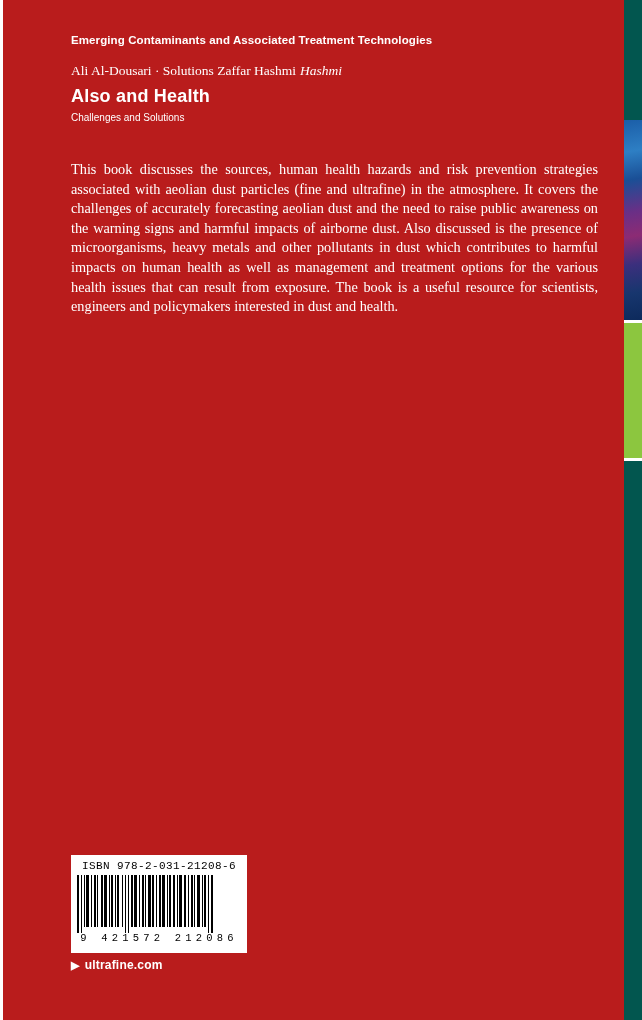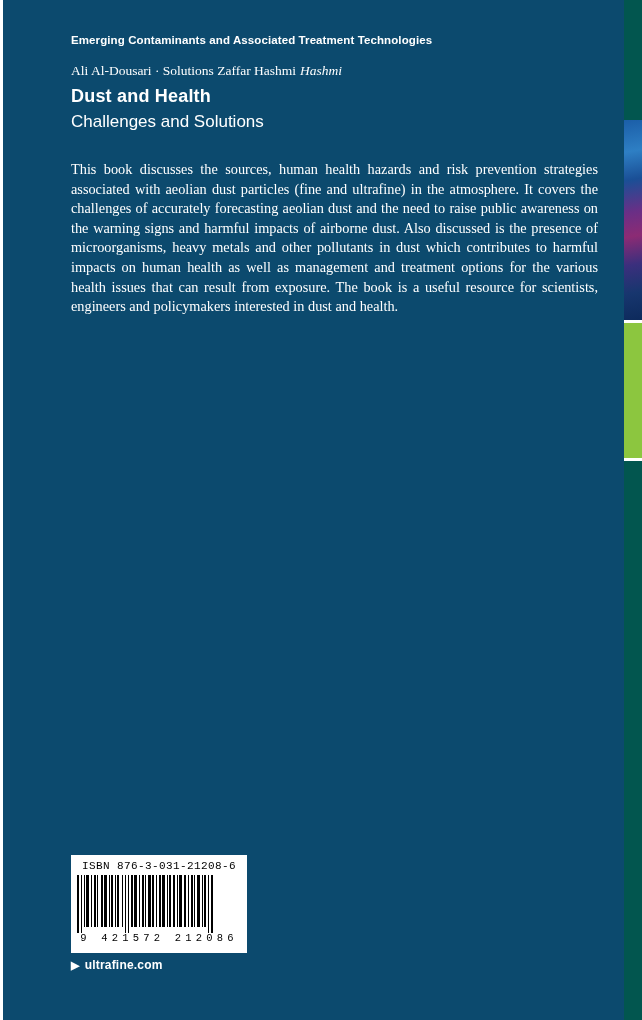--- a/index.html
+++ b/index.html
@@ -10,21 +10,21 @@
   body {
     width: 642px;
     height: 1020px;
     font-family: "Liberation Serif", serif;
     overflow: hidden;
   }
   .cover {
     position: relative;
     width: 642px;
     height: 1020px;
-    background: #0c4a6e;
+    background: #b91c1c;
     box-sizing: border-box;
   }
   
   .cover::after {
     content: "";
     position: absolute;
     left: 0; top: 0; bottom: 0;
     width: 3px;
     background: #ffffff;
     pointer-events: none;
@@ -107,21 +107,21 @@
     font-size: 18px;
     letter-spacing: 0.2px;
   }
   .subtitle {
     position: absolute;
     left: 71px;
     top: 112px;
     width: 500px;
     color: #ffffff;
     font-family: "Liberation Sans", sans-serif;
-    font-size: 17px;
+    font-size: 10px;
   }
   .blurb {
     position: absolute;
     left: 71px;
     top: 160px;
     width: 527px;
     color: #ffffff;
     font-family: "Liberation Serif", serif;
     font-size: 14.3px;
     line-height: 19.6px;
@@ -199,28 +199,28 @@
 <div class="cover">
 
   <div class="content">
 
     <div class="series">Emerging Contaminants and Associated Treatment Technologies</div>
 
     <div class="editors">
       <span>Ali Al-Dousari · Solutions Zaffar Hashmi</span><span class="role">Hashmi</span>
     </div>
 
-    <div class="title">Dust and Health</div>
+    <div class="title">Also and Health</div>
 
     <div class="subtitle">Challenges and Solutions</div>
 
     <div class="blurb">This book discusses the sources, human health hazards and risk prevention strategies associated with aeolian dust particles (fine and ultrafine) in the atmosphere. It covers the challenges of accurately forecasting aeolian dust and the need to raise public awareness on the warning signs and harmful impacts of airborne dust. Also discussed is the presence of microorganisms, heavy metals and other pollutants in dust which contributes to harmful impacts on human health  as well as  management and treatment options for the various health issues that can result from exposure. The book is a useful resource for scientists, engineers and policymakers interested in dust and health.</div>
 
     <div class="barcode-box">
-      <div class="isbn-text">ISBN  876-3-031-21208-6</div>
+      <div class="isbn-text">ISBN  978-2-031-21208-6</div>
       <div class="bars">
         <span class="tall" style="width:2px"></span>
         <span class="gap" style="width:2px"></span>
         <span class="tall" style="width:1px"></span>
         <span class="gap" style="width:2px"></span>
         <span style="width:1px"></span>
         <span class="gap" style="width:1px"></span>
         <span style="width:3px"></span>
         <span class="gap" style="width:2px"></span>
         <span style="width:1px"></span>

